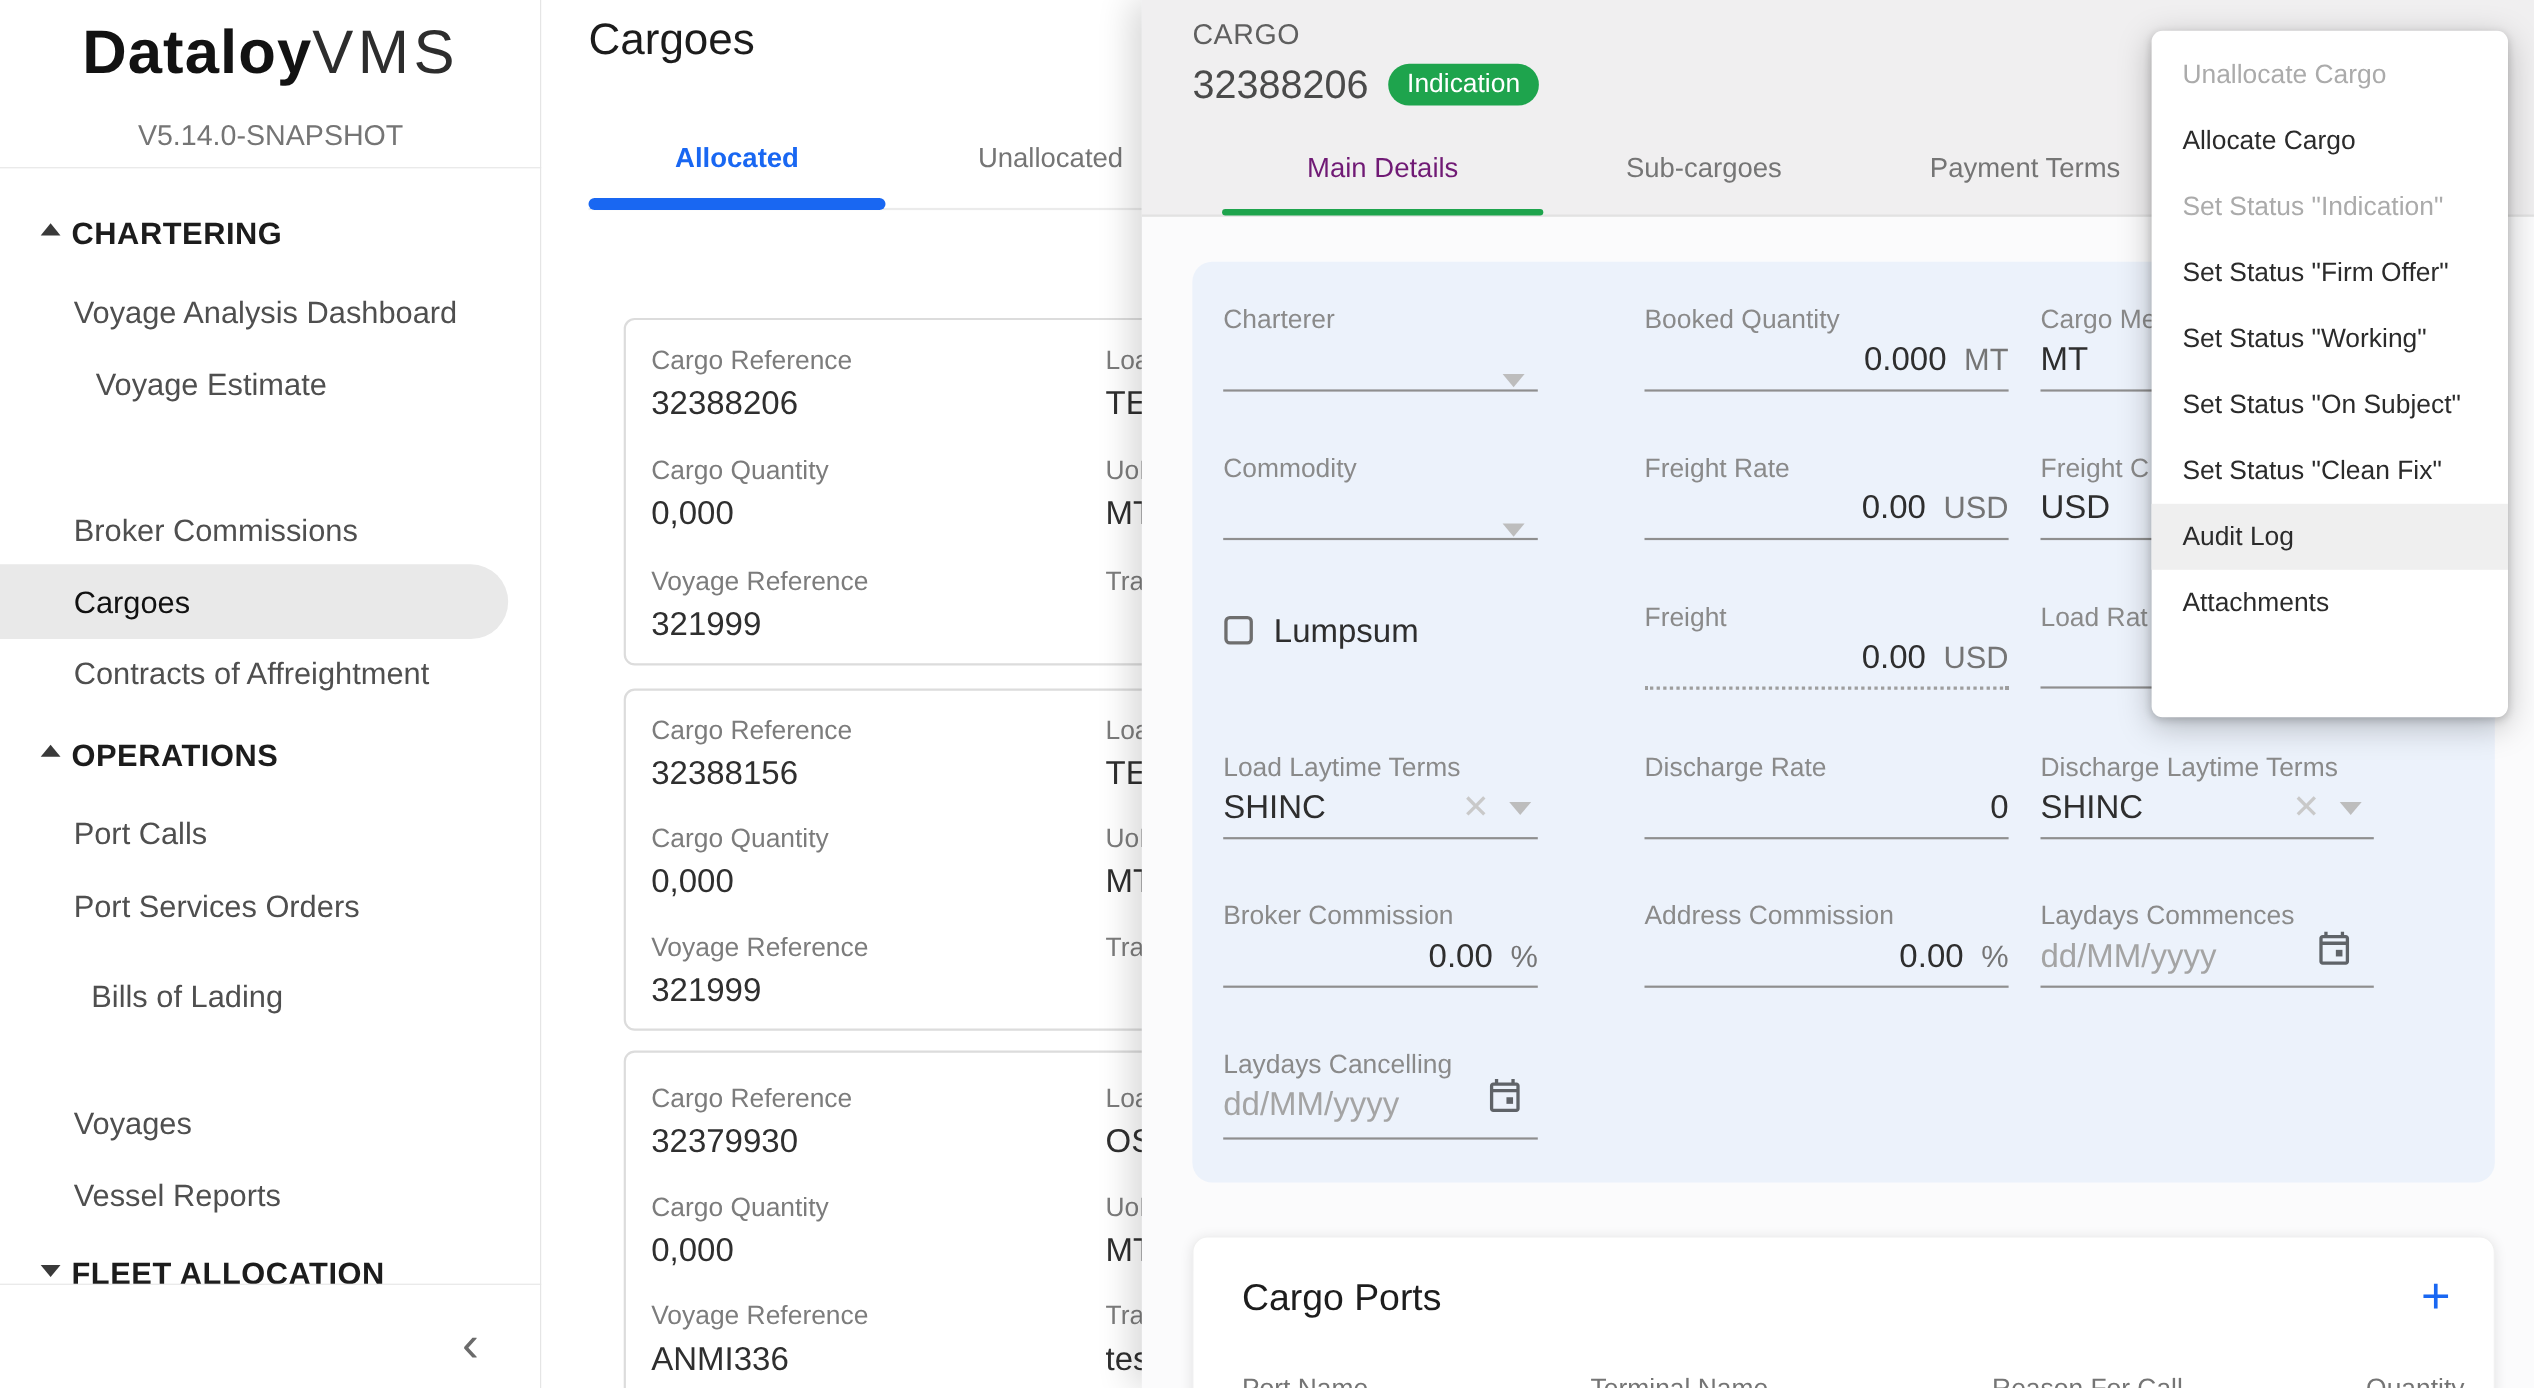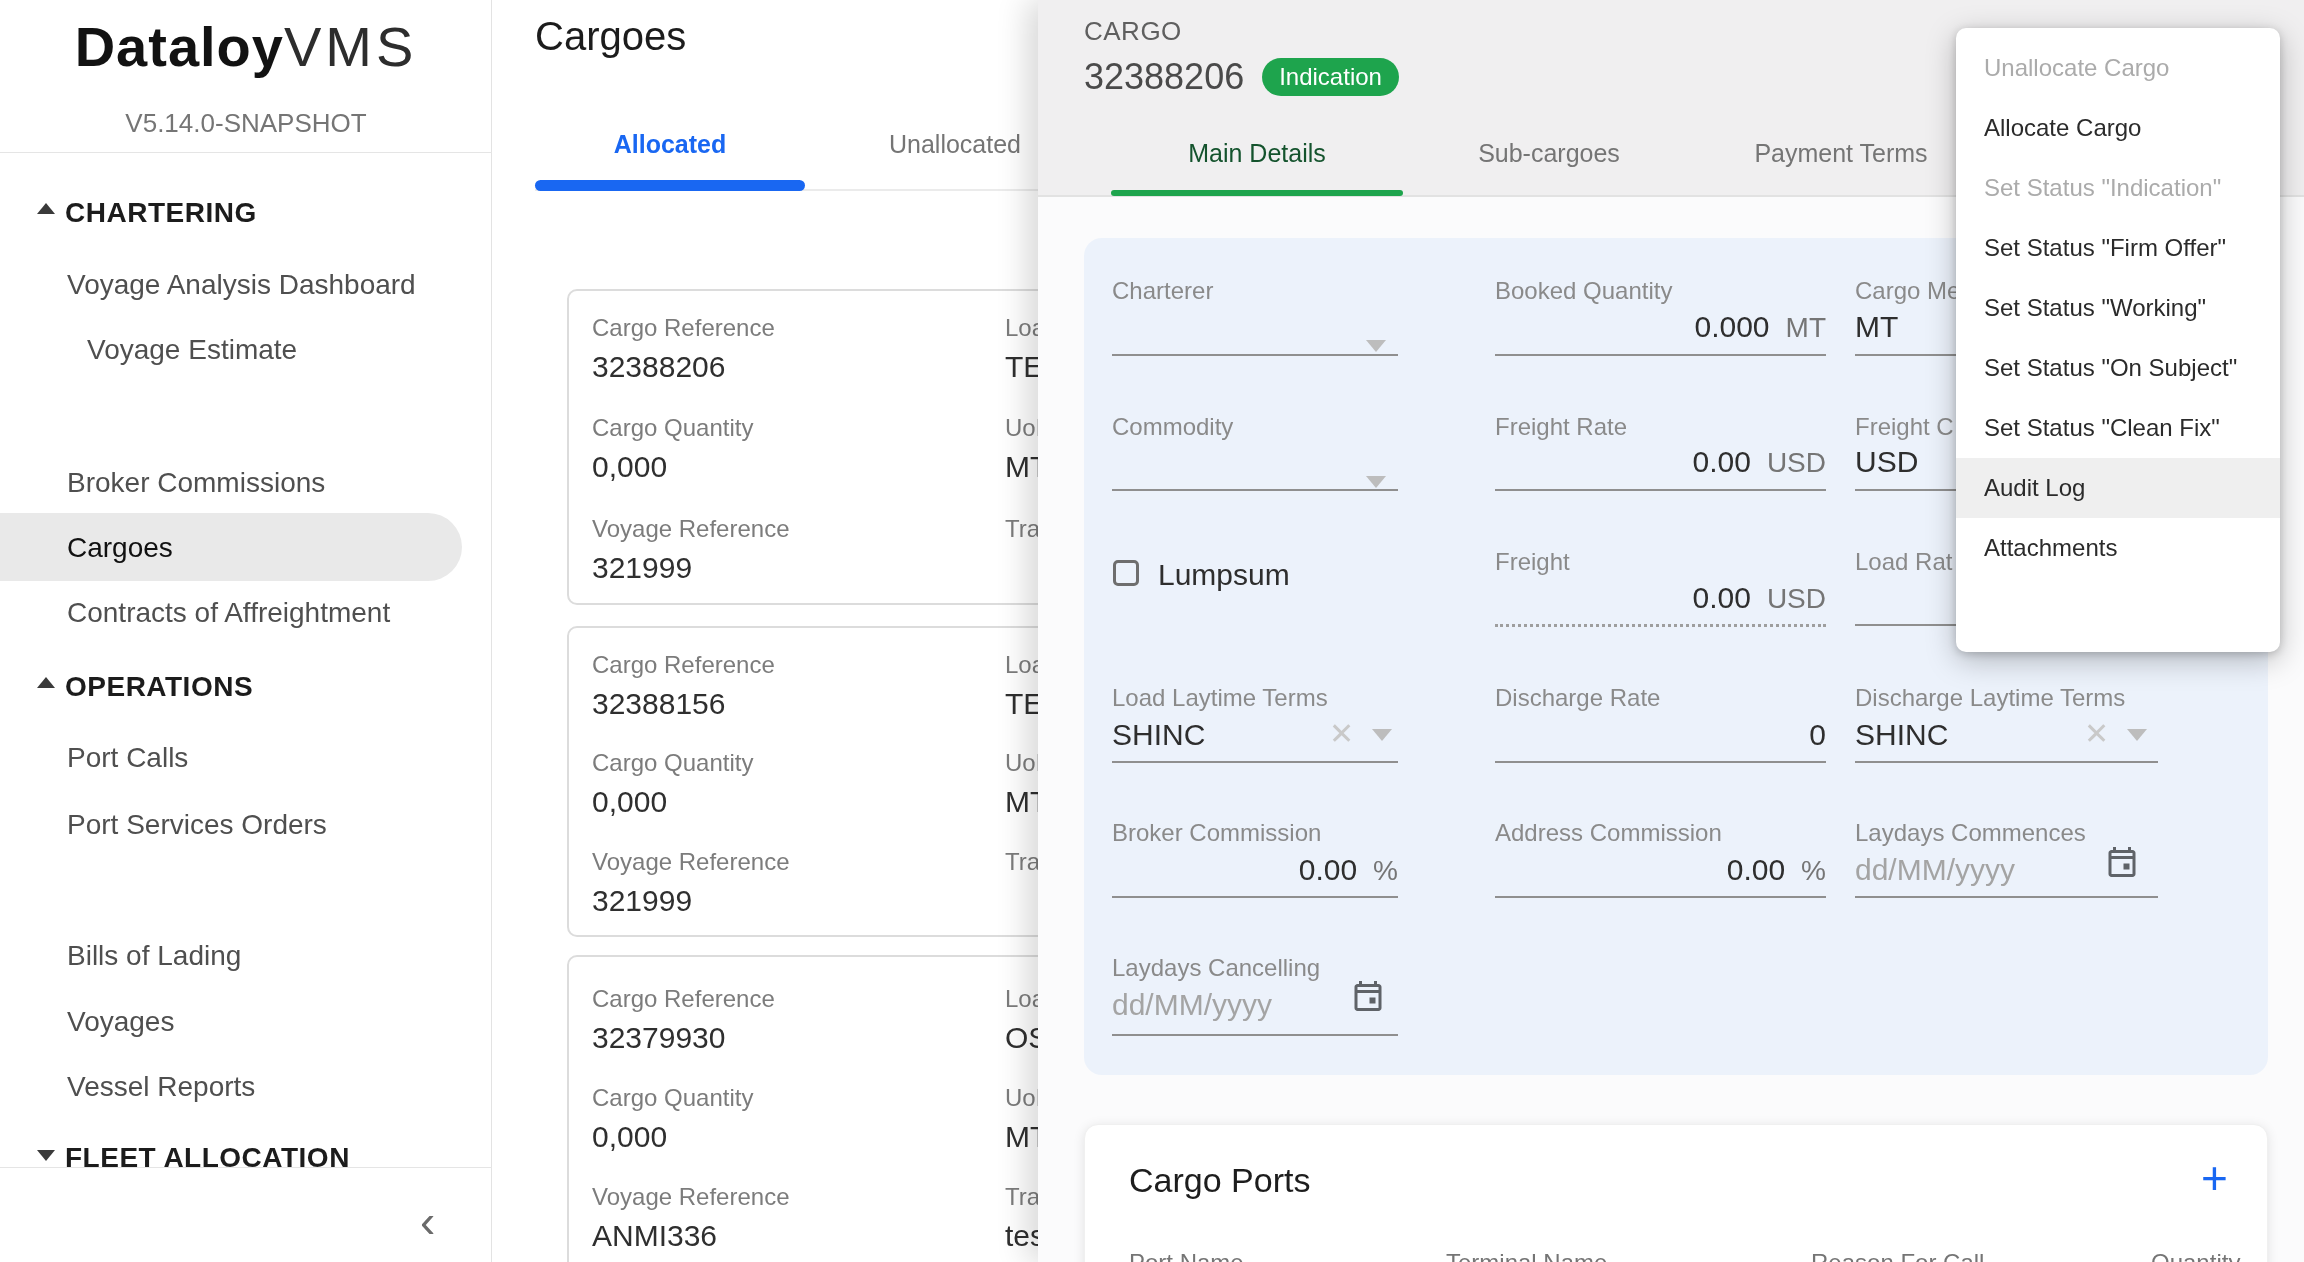--- a/index.html
+++ b/index.html
@@ -37,21 +37,21 @@
   .c-label.r2, .c-value.r2 { left:436px; }
 
   
   #modal { left:1038px; top:0; width:1266px; height:1262px; background:#fbfbfc; box-shadow:-10px 0 30px rgba(0,0,0,0.16); }
   .m-head { left:0; top:0; width:1266px; height:197px; background:#f0eff0; }
   .m-cargo { left:46px; top:16px; font-size:26px; color:#5f5f5f; letter-spacing:0.5px; }
   .m-refrow { left:46px; top:56px; height:42px; display:flex; align-items:center; }
   .m-ref { font-size:36px; font-weight:500; color:#4a4a4a; }
   .badge { margin-left:18px; background:#1ea44d; color:#fff; font-size:24px; padding:5px 17px; border-radius:20px; }
   .mtab { top:127px; height:52px; display:flex; align-items:center; justify-content:center; font-size:25px; cursor:pointer; white-space:nowrap; }
-  .mtab.active { color:#14532d; font-weight:500; }
+  .mtab.active { color:#701a75; font-weight:500; }
   .mtab.inactive { color:#757575; }
   .m-div { left:0; top:195px; width:1266px; height:2px; background:#e2e2e2; }
   .m-ind { left:73px; top:190px; width:292px; height:6px; background:#1ea44d; border-radius:3px; }
 
   .panel { left:46px; top:238px; width:1184px; height:837px; background:#ecf2fb; border-radius:18px; }
 
   .f-label { position:absolute; font-size:24px; color:#8a8a8a; white-space:nowrap; }
   .f-value { position:absolute; font-size:30px; color:#2e2e2e; white-space:nowrap; }
   .f-line  { position:absolute; height:2px; background:#8f8f8f; }
   .f-line.dotted { background:none; border-bottom:3px dotted #9e9e9e; height:0; }
@@ -109,21 +109,21 @@
     <div class="abs tri-up" style="top:677px;"></div>
     <div class="abs section-head" style="top:669px;">
         <span>OPERATIONS</span>
       </div>
     <div class="abs side-item" style="top:736px;">
         <span>Port Calls</span>
       </div>
     <div class="abs side-item" style="top:803px;">
         <span>Port Services Orders</span>
       </div>
-    <div class="abs side-item" style="top:934px;">
+    <div class="abs side-item" style="top:884px;margin-left:16px;">
         <span>Bills of Lading</span>
       </div>
     <div class="abs side-item" style="top:1000px;">
         <span>Voyages</span>
       </div>
     <div class="abs side-item" style="top:1065px;">
         <span>Vessel Reports</span>
       </div>
 
     <div class="abs tri-down" style="top:1150px;"></div>

